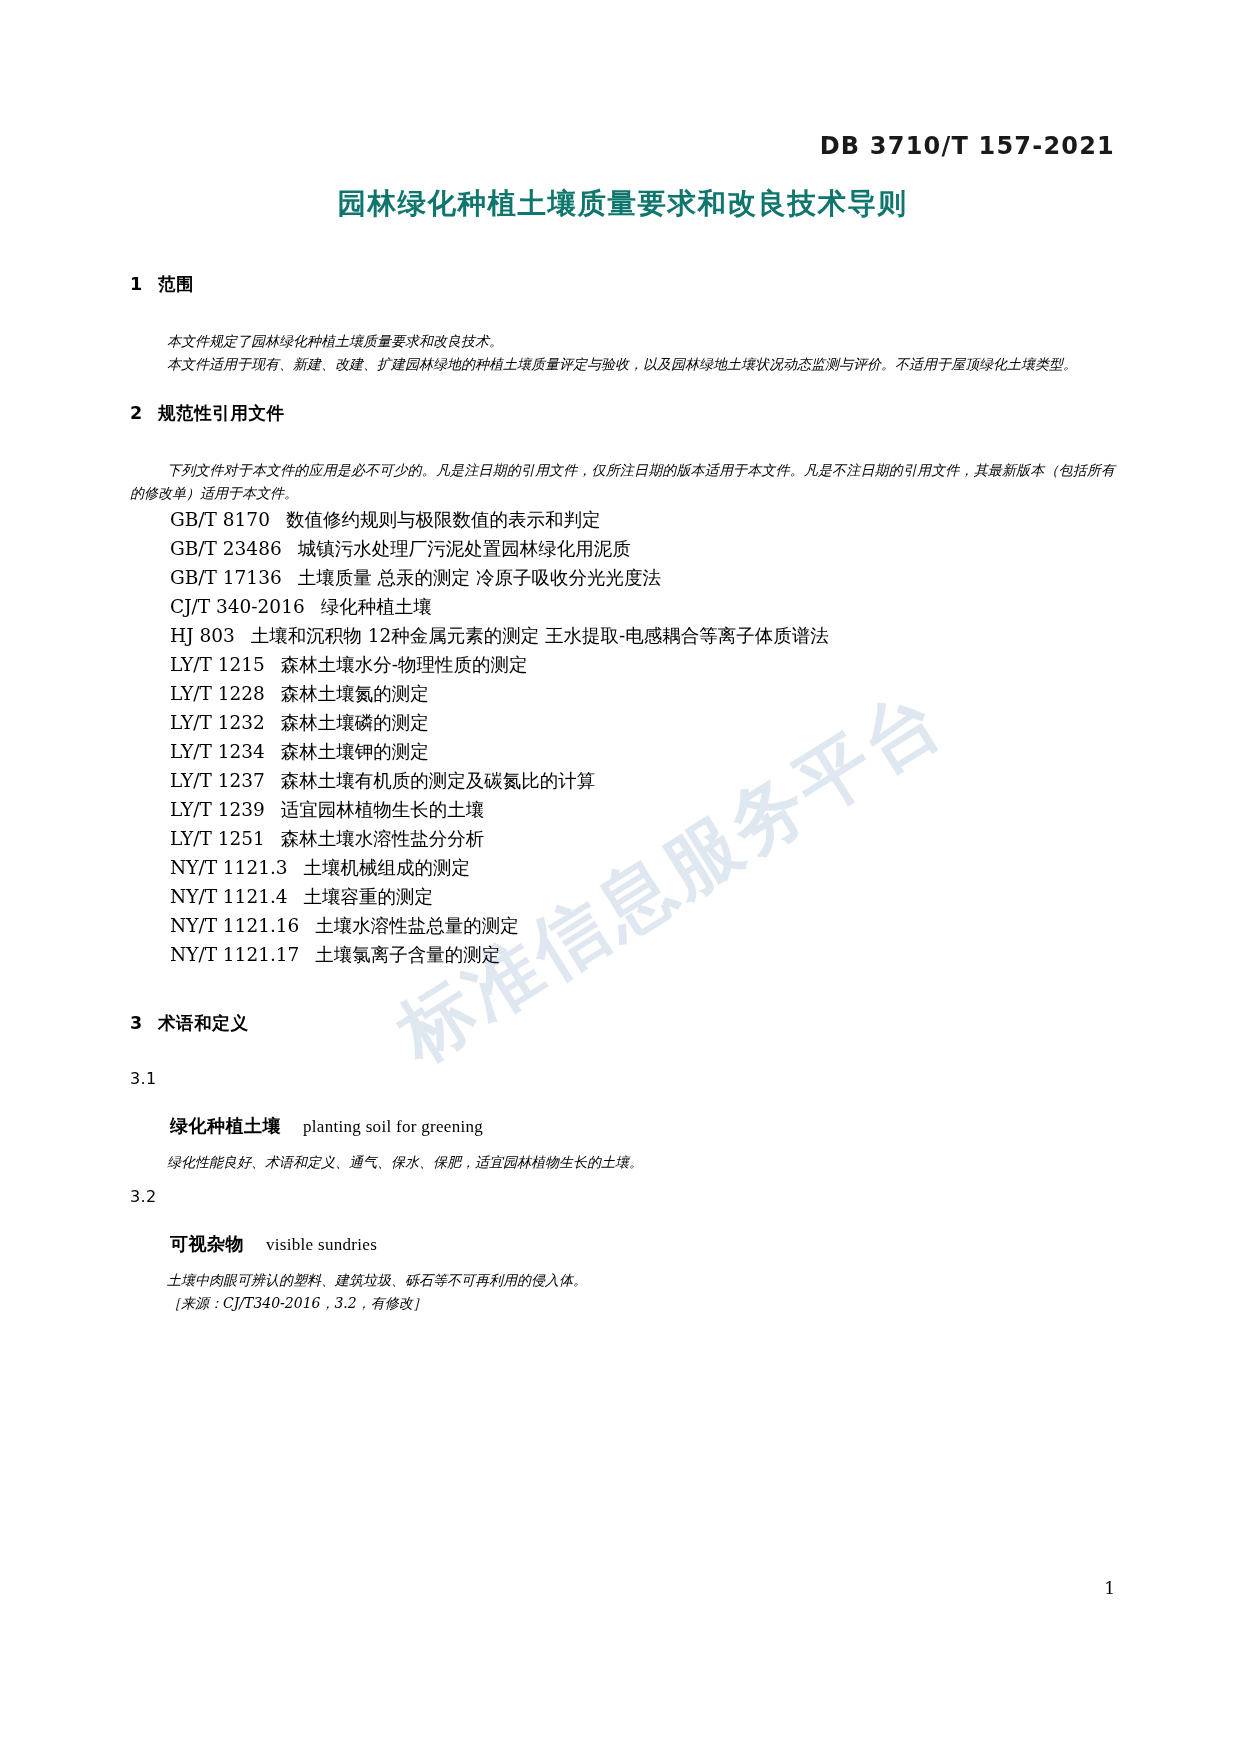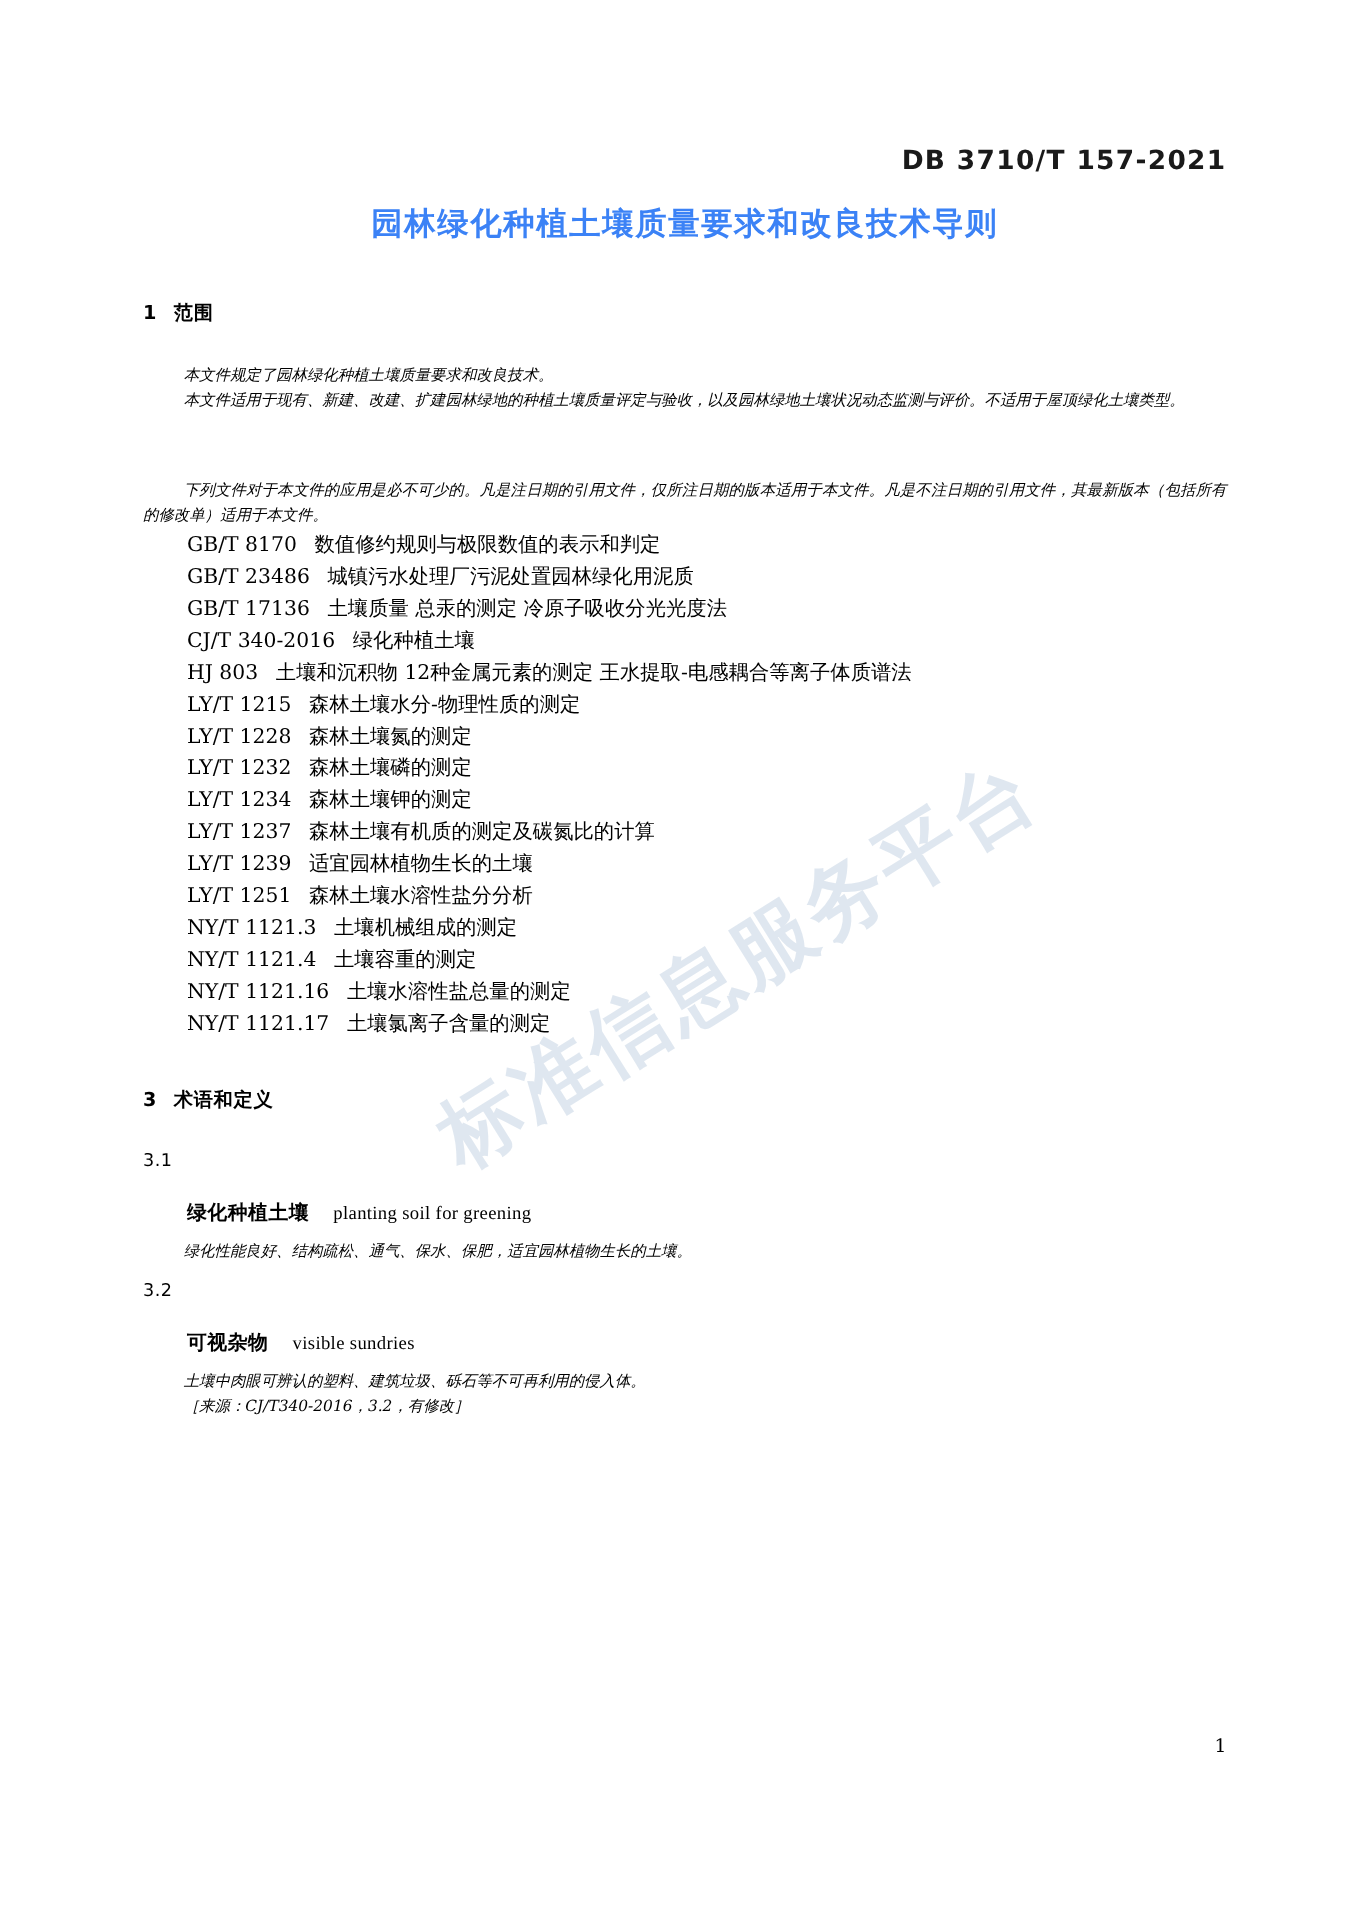--- a/index.html
+++ b/index.html
@@ -39,21 +39,21 @@
   .doc-title {
     position: absolute;
     left: 0;
     top: 185px;
     width: 985px;
     text-align: center;
     font-family: "DejaVu Sans", sans-serif;
     font-size: 28.5px;
     font-weight: bold;
     letter-spacing: 1.5px;
-    color: #3b82f6;
+    color: #0f766e;
   }
   .body-area {
     position: absolute;
     left: 0;
     top: 272px;
     width: 985px;
   }
   h2.clause {
     font-family: "DejaVu Sans", sans-serif;
     font-size: 17.5px;
@@ -176,20 +176,23 @@
         <span class="clause-num">1</span><span>范围</span>
       </h2>
 
       <div class="gap-l"></div>
 
       <p class="para indent">本文件规定了园林绿化种植土壤质量要求和改良技术。</p>
       <p class="para indent">本文件适用于现有、新建、改建、扩建园林绿地的种植土壤质量评定与验收，以及园林绿地土壤状况动态监测与评价。不适用于屋顶绿化土壤类型。</p>
 
       <div class="gap-m"></div>
 
+      <h2 class="clause">
+        <span class="clause-num">2</span><span>规范性引用文件</span>
+      </h2>
 
       <div class="gap-l"></div>
 
       <p class="para indent">下列文件对于本文件的应用是必不可少的。凡是注日期的引用文件，仅所注日期的版本适用于本文件。凡是不注日期的引用文件，其最新版本（包括所有的修改单）适用于本文件。</p>
 
       <ul class="reflist">
         <li><span class="refcode">GB/T 8170</span><span class="refsep"></span><span>数值修约规则与极限数值的表示和判定</span></li>
         <li><span class="refcode">GB/T 23486</span><span class="refsep"></span><span>城镇污水处理厂污泥处置园林绿化用泥质</span></li>
         <li><span class="refcode">GB/T 17136</span><span class="refsep"></span><span>土壤质量 总汞的测定 冷原子吸收分光光度法</span></li>
         <li><span class="refcode">CJ/T 340-2016</span><span class="refsep"></span><span>绿化种植土壤</span></li>
@@ -214,21 +217,21 @@
       </h2>
 
       <div class="gap-l"></div>
 
       <p class="term-num">3.1</p>
       <div class="gap-m"></div>
       <p class="term-line">
         <span class="term-cn">绿化种植土壤</span><span class="term-en">planting soil for greening</span>
       </p>
       <div class="gap-s"></div>
-      <p class="para indent">绿化性能良好、结构疏松、通气、保水、保肥，适宜园林植物生长的土壤。</p>
+      <p class="para indent">绿化性能良好、术语和定义、通气、保水、保肥，适宜园林植物生长的土壤。</p>
 
       <div class="gap-s"></div>
 
       <p class="term-num">3.2</p>
       <div class="gap-m"></div>
       <p class="term-line">
         <span class="term-cn">可视杂物</span><span class="term-en">visible sundries</span>
       </p>
       <div class="gap-s"></div>
       <p class="para indent">土壤中肉眼可辨认的塑料、建筑垃圾、砾石等不可再利用的侵入体。</p>

